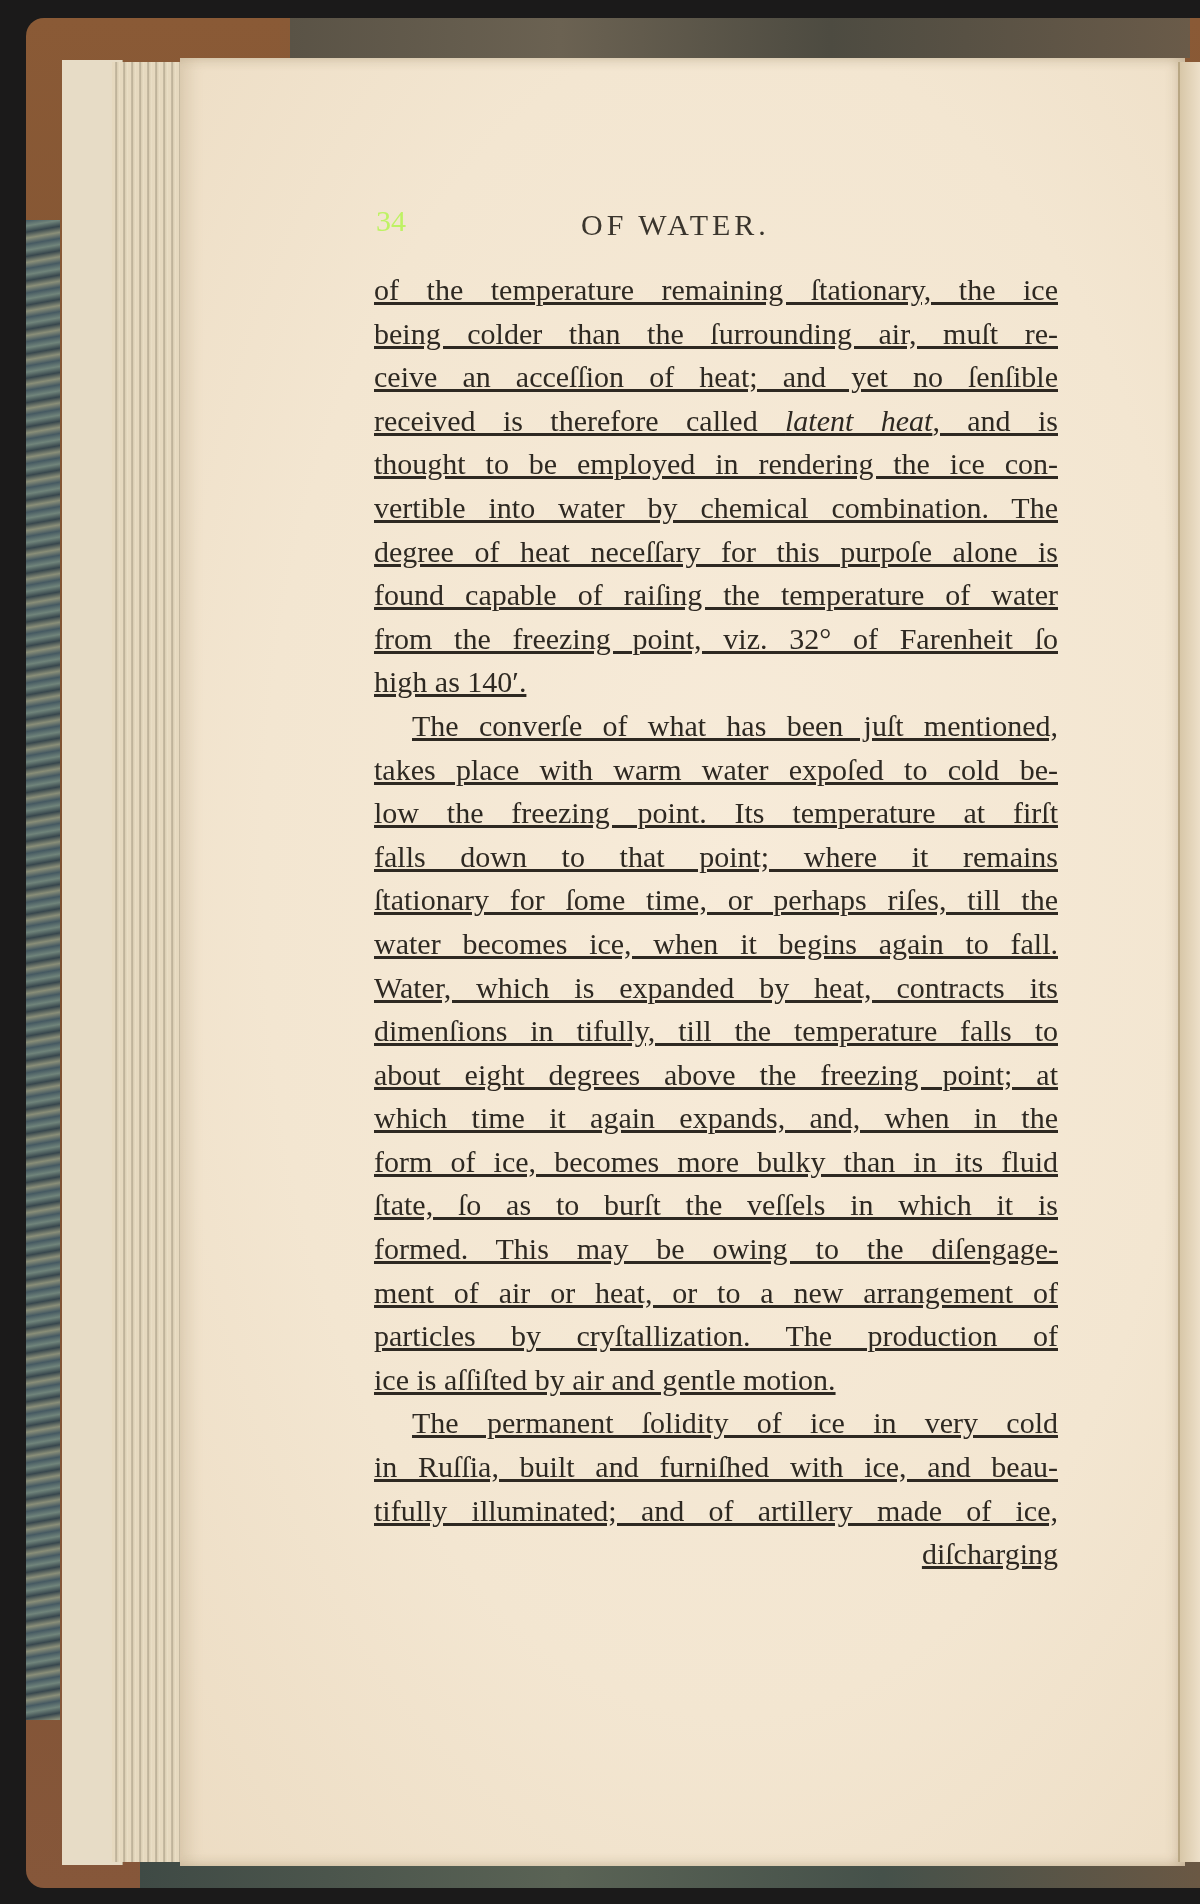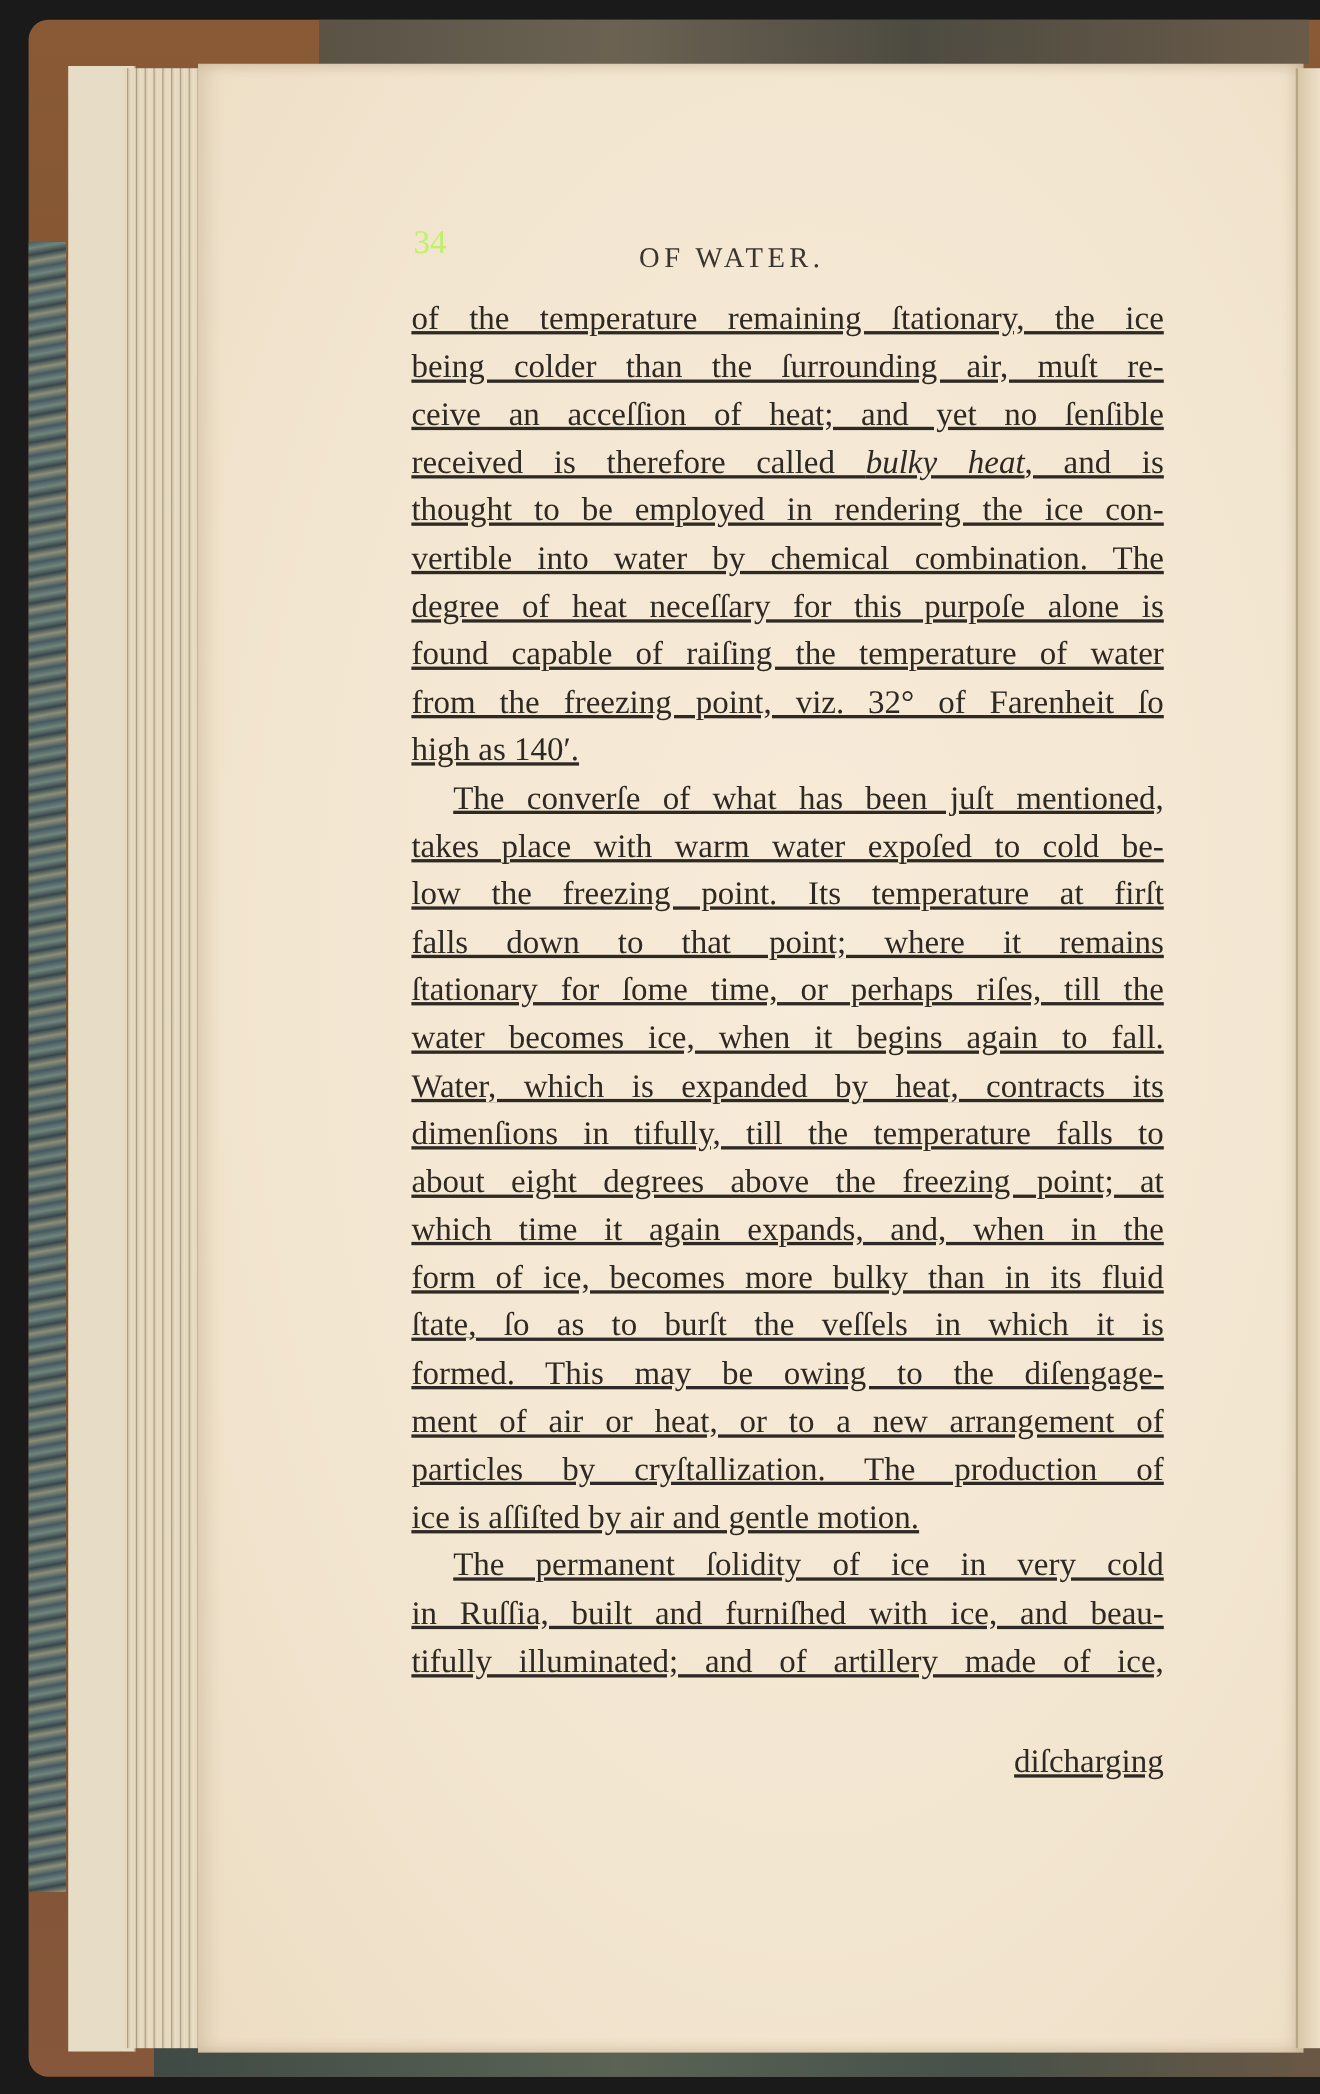--- a/index.html
+++ b/index.html
@@ -45,37 +45,37 @@
       background: linear-gradient(90deg, #d8c7a8, #efe2cc);
       border-left: 2px solid #b8a683;
     }
     .header {
       position: absolute; left: 376px; top: 204px; width: 690px; height: 40px;
     }
     .page-number {
       position: absolute; left: 0; top: 0; font-size: 30px; color: #bef264;
     }
     .running-head {
-      position: absolute; left: 205px; top: 16px; font-size: 26px; letter-spacing: 4px; color: #3a352d;
+      position: absolute; left: 205px; top: 4px; font-size: 30px; letter-spacing: 4px; color: #3a352d;
     }
     .text-block {
       position: absolute; left: 374px; top: 268px; width: 684px;
       color: #2e2922;
       font-size: 30px;
       line-height: 43.6px;
       text-decoration: underline;
     }
     .line {
       display: block; white-space: nowrap;
       text-align: justify; text-align-last: justify;
       height: 43.6px;
     }
     .line.last { text-align-last: left; }
     .line.indent { padding-left: 38px; }
-    .line.right { text-align: left; text-align-last: right; margin-top: 48px; }
+    .line.right { text-align: left; text-align-last: right; }
     .it { font-style: italic; }
   </style>
 </head>
 <body>
 
 <div class="cover"></div>
 <div class="cover-strip-top"></div>
 <div class="cover-strip-bottom"></div>
 <div class="marble-left"></div>
 <div class="flyleaf"></div>
@@ -85,21 +85,21 @@
 
 <div class="header">
   <span class="page-number">34</span>
   <span class="running-head">OF WATER.</span>
 </div>
 
 <div class="text-block">
   <span class="line">of the temperature remaining ſtationary, the ice</span>
   <span class="line">being colder than the ſurrounding air, muſt re-</span>
   <span class="line">ceive an acceſſion of heat; and yet no ſenſible</span>
-  <span class="line"><span>received is therefore called </span><span class="it">bulky heat</span><span>, and is</span></span>
+  <span class="line"><span>received is therefore called </span><span class="it">latent heat</span><span>, and is</span></span>
   <span class="line">thought to be employed in rendering the ice con-</span>
   <span class="line">vertible into water by chemical combination. The</span>
   <span class="line">degree of heat neceſſary for this purpoſe alone is</span>
   <span class="line">found capable of raiſing the temperature of water</span>
   <span class="line">from the freezing point, viz. 32° of Farenheit ſo</span>
   <span class="line last">high as 140′.</span>
   <span class="line indent">The converſe of what has been juſt mentioned,</span>
   <span class="line">takes place with warm water expoſed to cold be-</span>
   <span class="line">low the freezing point. Its temperature at firſt</span>
   <span class="line">falls down to that point; where it remains</span>

